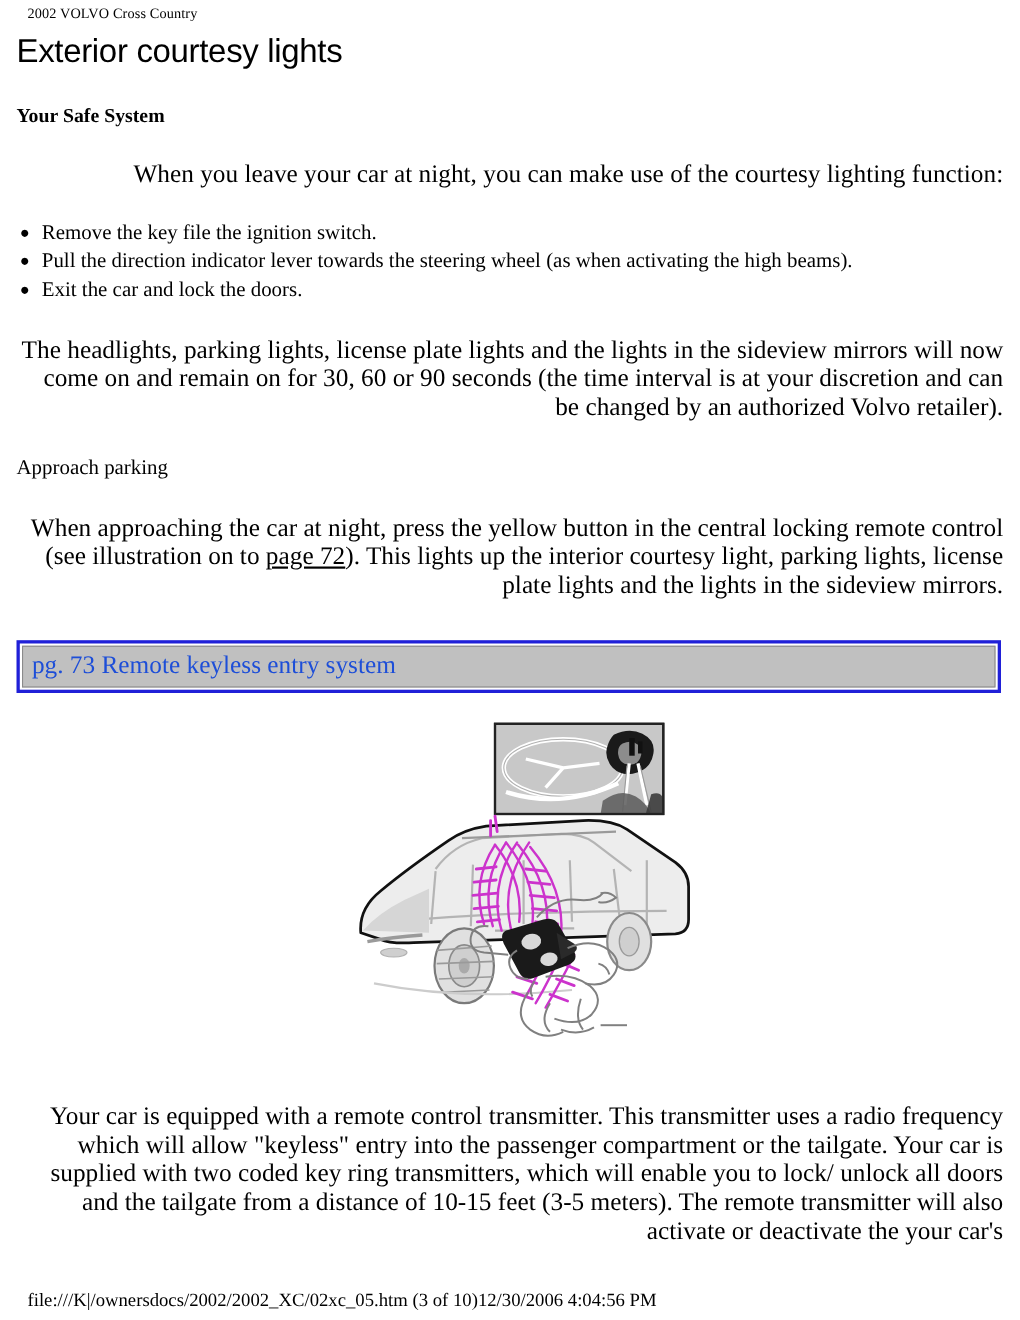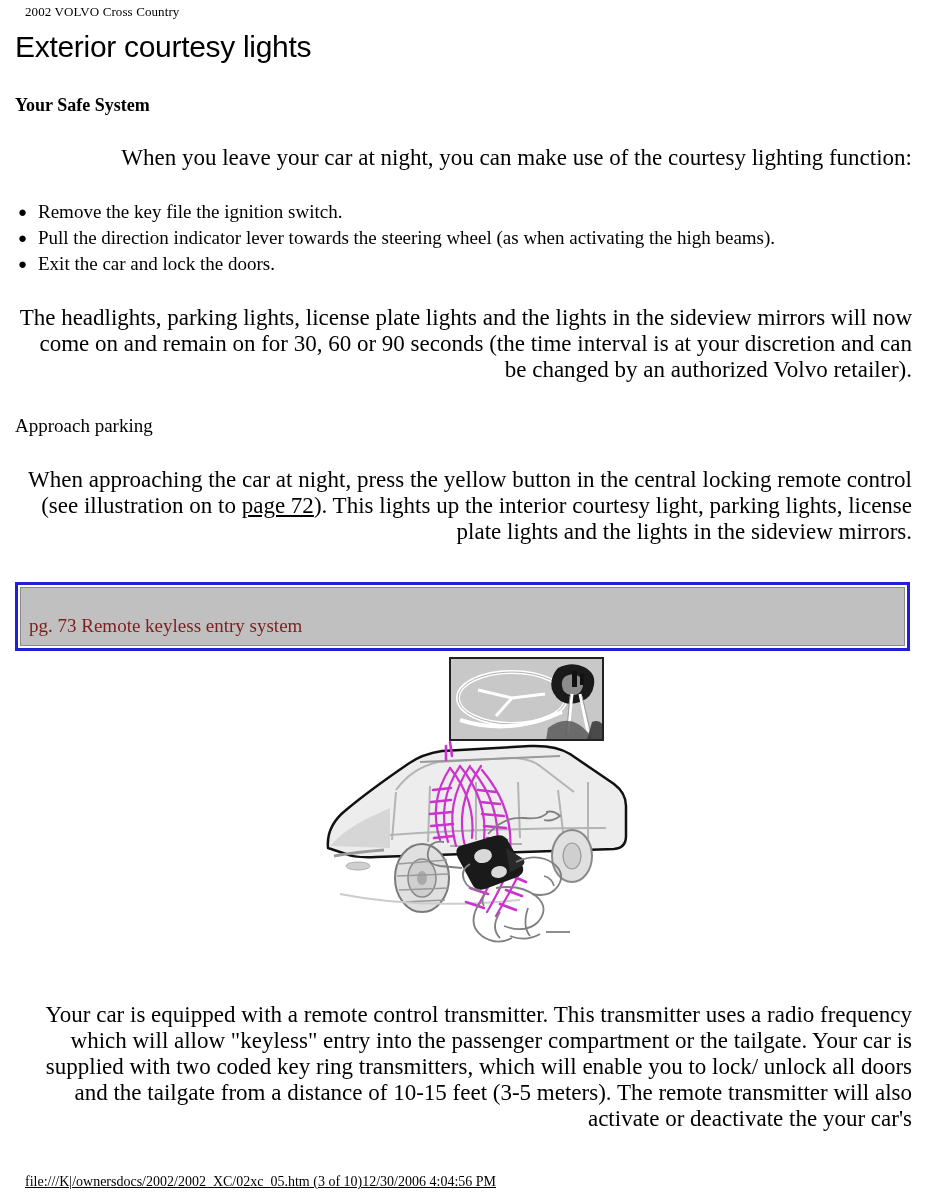--- a/index.html
+++ b/index.html
@@ -105,45 +105,43 @@
     box-sizing: border-box;
     padding: 2px;
   }
   .ref-box-inner {
     border: 1px solid #8a8a8a;
     background: #c0c0c0;
     box-sizing: border-box;
     padding: 4px 8px 6px 8px;
   }
   .ref-box-inner .ref-text {
-    font-size: 19px;
-    line-height: 26px;
-    color: #7f1d1d;
-    margin-top: 21px;
+    font-size: 23px;
+    line-height: 26px;
+    color: #1d4ed8;
   }
 
   
   .illustration {
     position: absolute;
     left: 300px;
     top: 650px;
     width: 330px;
     height: 300px;
   }
   .illustration svg { display: block; }
 
   
   .page-footer {
     position: absolute;
     left: 25px;
     top: 1174px;
-    font-size: 14px;
+    font-size: 17px;
     line-height: 16px;
     white-space: nowrap;
-    text-decoration: underline;
   }
 </style>
 </head>
 <body>
 
 <div class="page-header">2002 VOLVO Cross Country</div>
 
 <div class="content">
 
   <h1 class="title">Exterior courtesy lights</h1>

